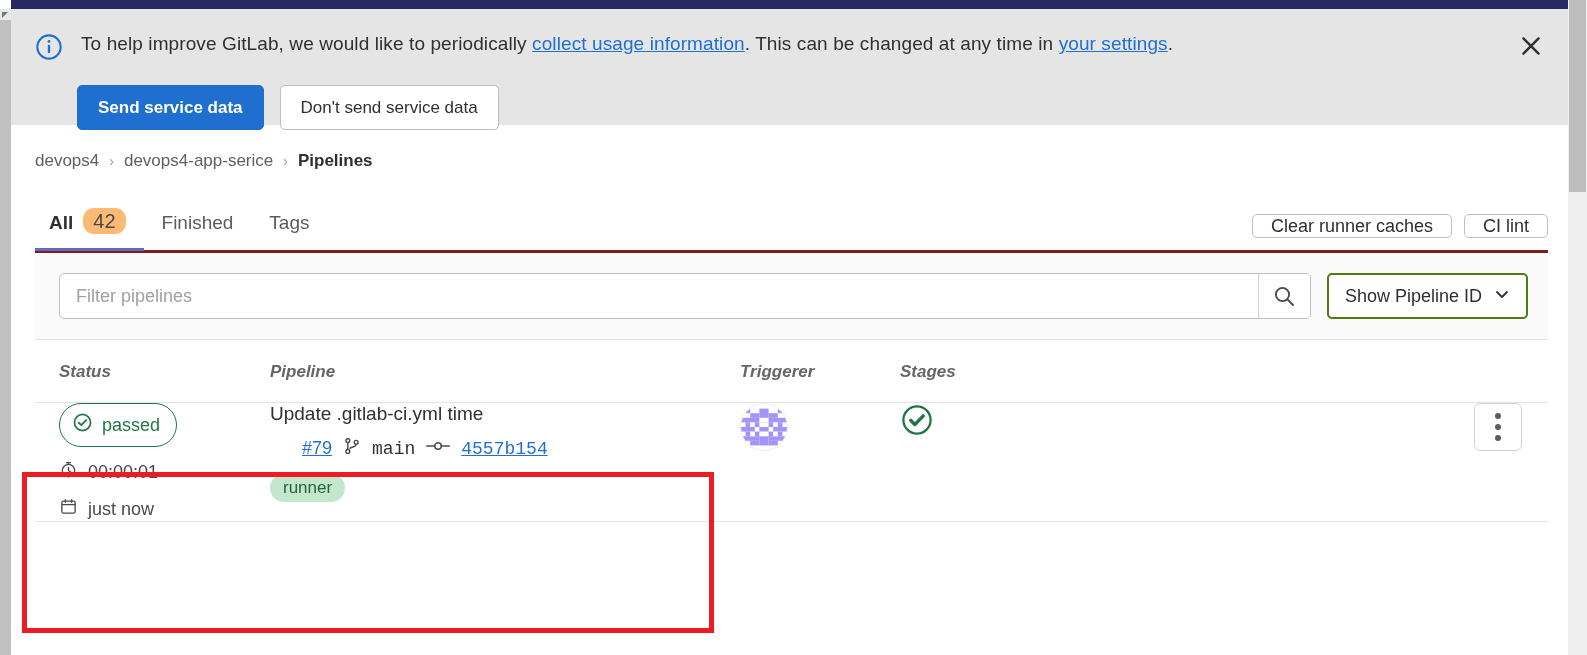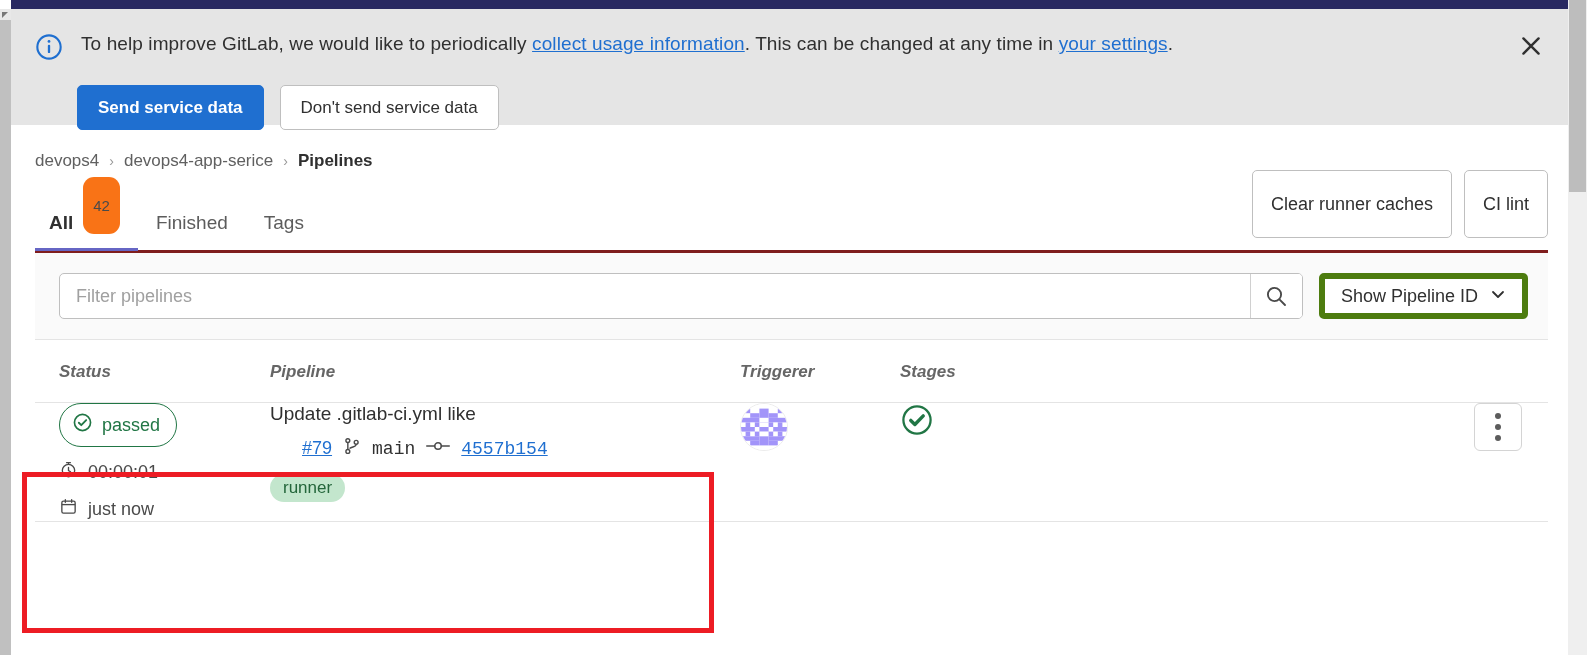--- a/index.html
+++ b/index.html
@@ -100,25 +100,25 @@
     cursor: pointer; position: relative; height: 100%;
     align-items: flex-end;
   }
   .tab:first-child { padding-left: 14px; }
   .tab.active { color: #303030; font-weight: 600; }
   .tab.active::after {
     content: ""; position: absolute; left: 0; right: 0; bottom: -1px;
     height: 3px; background: #6666c4;
   }
   .tab-count {
-    background: #f97316; color: #4a4a4a; border-radius: 11px;
-    font-size: 15px; font-weight: 400; padding: 21px 10px; line-height: 1;
+    background: #fdba74; color: #4a4a4a; border-radius: 11px;
+    font-size: 20px; font-weight: 400; padding: 3px 10px; line-height: 1;
   }
   .tabs-actions { display: flex; gap: 12px; padding-bottom: 12px; }
-  .tabs-actions .btn { font-size: 18px; padding: 24px 18px; margin-top: 12px; }
+  .tabs-actions .btn { font-size: 18px; padding: 2px 18px; margin-top: 12px; }
 
   
   .filter-bar {
     display: flex; align-items: center; gap: 16px;
     background: #fafafa; border-bottom: 1px solid #e4e4e4;
     padding: 20px 20px 20px 24px;
   }
   .search-wrap {
     flex: 1 1 auto; display: flex; align-items: stretch;
     border: 1px solid #bfbfbf; border-radius: 5px; background: #fff;
@@ -130,21 +130,21 @@
     font-family: "Liberation Sans", sans-serif;
   }
   .search-input::placeholder { color: #a0a0a0; }
   .search-btn {
     flex: 0 0 auto; width: 52px; border: 0; border-left: 1px solid #d0d0d0;
     background: #fff; cursor: pointer;
     display: flex; align-items: center; justify-content: center;
   }
   .select-box {
     flex: 0 0 auto; display: flex; align-items: center; gap: 12px;
-    border: 6px solid #4d7c0f; border-radius: 5px; background: #fff;
+    border: 2px solid #4d7c0f; border-radius: 5px; background: #fff;
     height: 46px; padding: 0 16px; font-size: 18px; color: #303030;
     cursor: pointer;
   }
 
   
   table.pipelines { width: 100%; border-collapse: collapse; }
   table.pipelines th {
     text-align: left; font-size: 17px; color: #666; font-weight: 700;
     padding: 22px 0 20px 0; border-bottom: 1px solid #e4e4e4; font-style: italic;
   }
@@ -330,21 +330,21 @@
                     <rect x="3.6" y="5.2" width="16.8" height="15.2" rx="2" stroke="#4a4a4a" stroke-width="1.7"></rect>
                     <path d="M3.6 9.6 L20.4 9.6" stroke="#4a4a4a" stroke-width="1.7"></path>
                     <path d="M8 3.4 L8 6.6 M16 3.4 L16 6.6" stroke="#4a4a4a" stroke-width="1.7" stroke-linecap="round"></path>
                   </svg>
                 </span>
                 <span>just now</span>
               </div>
             </td>
 
             <td class="col-pipeline row-cell">
-              <div class="pipeline-title">Update .gitlab-ci.yml like</div>
+              <div class="pipeline-title">Update .gitlab-ci.yml time</div>
               <div class="pipeline-refs">
                 <a class="ref-id" href="#">#79</a>
                 <span>
                   <svg width="20" height="20" viewBox="0 0 24 24" fill="none">
                     <circle cx="7" cy="5.5" r="2.3" stroke="#4a4a4a" stroke-width="1.7"></circle>
                     <circle cx="7" cy="18.5" r="2.3" stroke="#4a4a4a" stroke-width="1.7"></circle>
                     <circle cx="17" cy="7.5" r="2.3" stroke="#4a4a4a" stroke-width="1.7"></circle>
                     <path d="M7 7.8 L7 16.2" stroke="#4a4a4a" stroke-width="1.7"></path>
                     <path d="M17 9.8 C17 13.5 12 12.5 9 15" stroke="#4a4a4a" stroke-width="1.7" fill="none"></path>
                   </svg>

